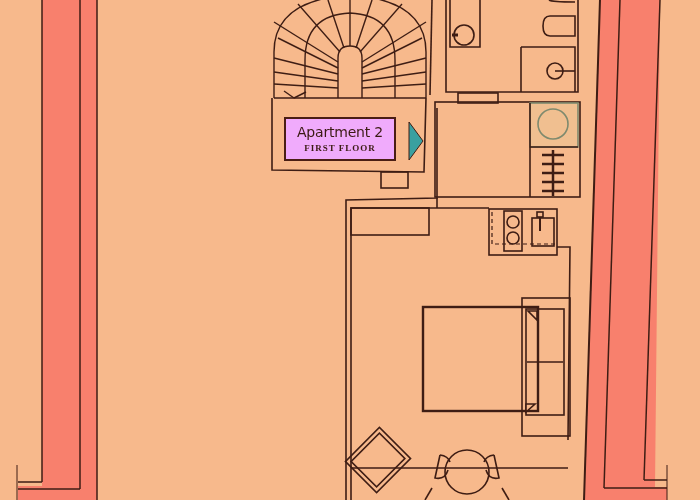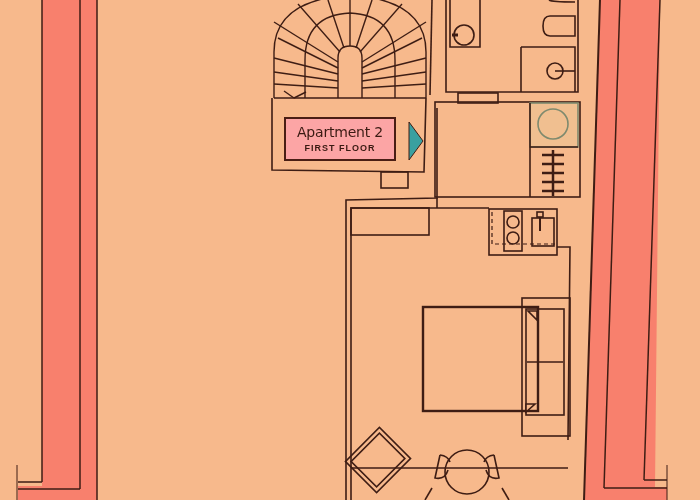--- a/index.html
+++ b/index.html
@@ -7,37 +7,37 @@
       width: 700px; height: 500px; overflow: hidden;
       background: #f7b98c;
       font-family: "DejaVu Sans", sans-serif;
       position: relative;
     }
     #plan { position: absolute; left: 0; top: 0; width: 700px; height: 500px; }
     .label-box {
       position: absolute;
       left: 284px; top: 117px;
       width: 112px; height: 44px;
-      background: #fca5a5;
+      background: #f0abfc;
       border: 2px solid #4a1e14;
       box-sizing: border-box;
       text-align: center;
       color: #3a1a12;
     }
     .label-title {
       display: block;
       font-family: "DejaVu Sans", sans-serif;
       font-size: 14px;
       line-height: 16px;
       margin-top: 5px;
       letter-spacing: -0.2px;
     }
     .label-sub {
       display: block;
-      font-family: Liberation Sans, sans-serif;
+      font-family: Liberation Serif, serif;
       font-size: 9px;
       font-weight: bold;
       letter-spacing: 1px;
       line-height: 12px;
       margin-top: 2px;
     }
   </style>
 </head>
 <body>
 

